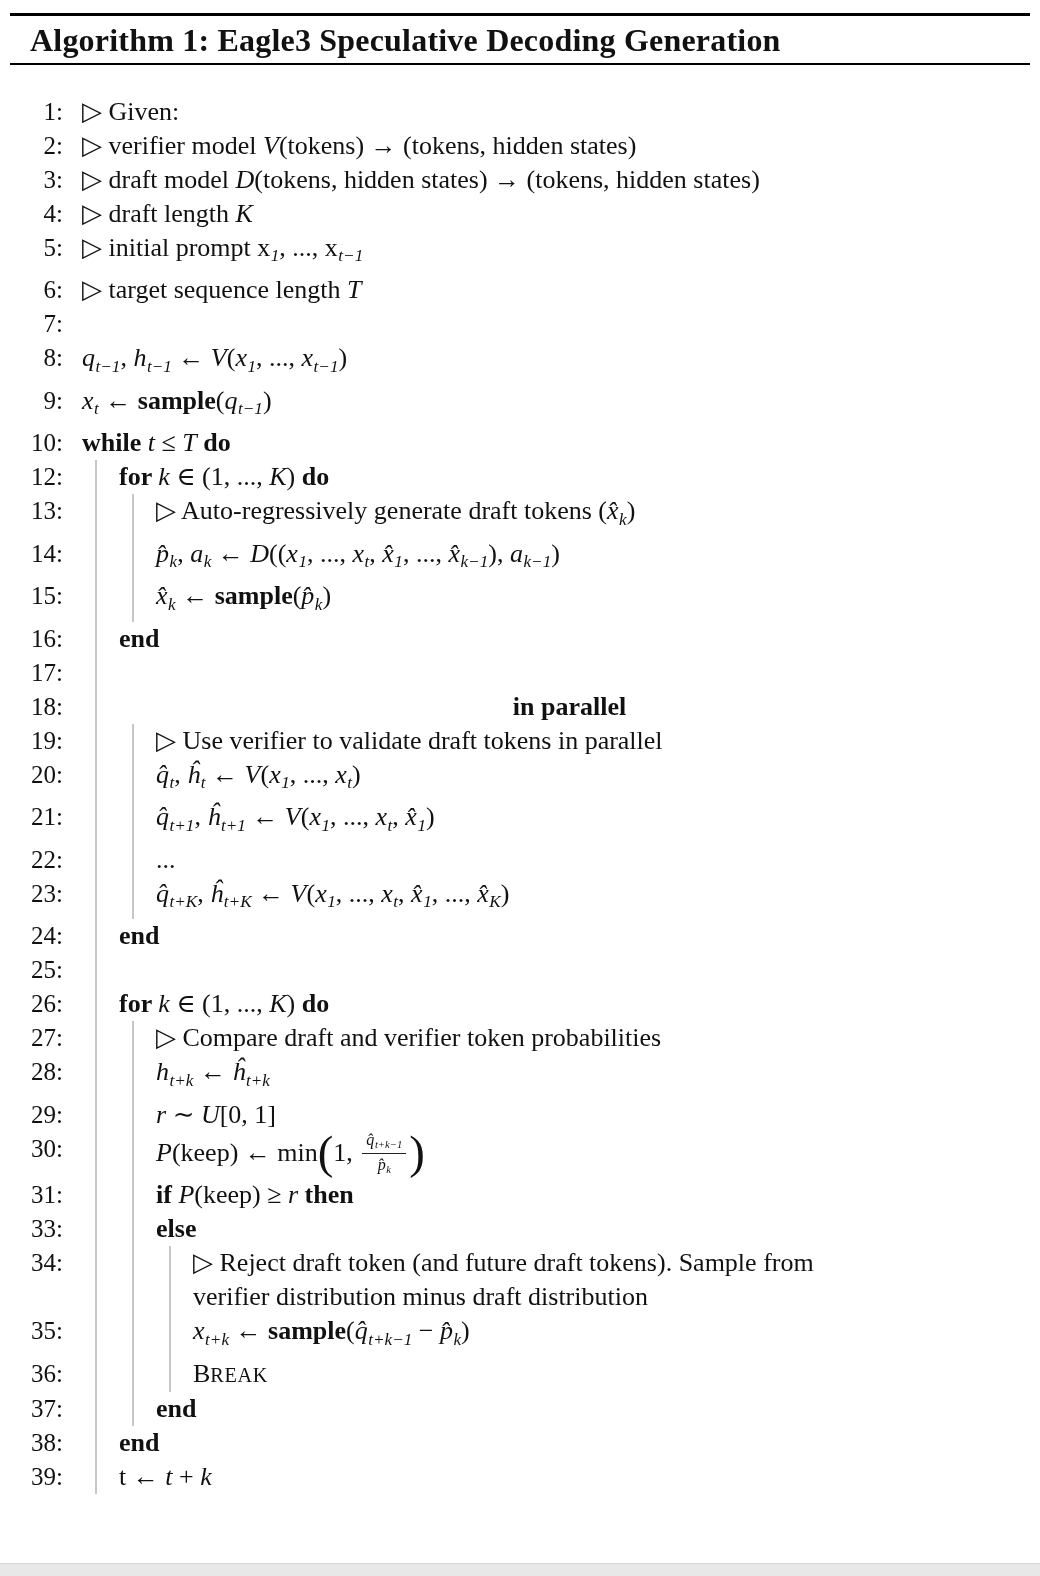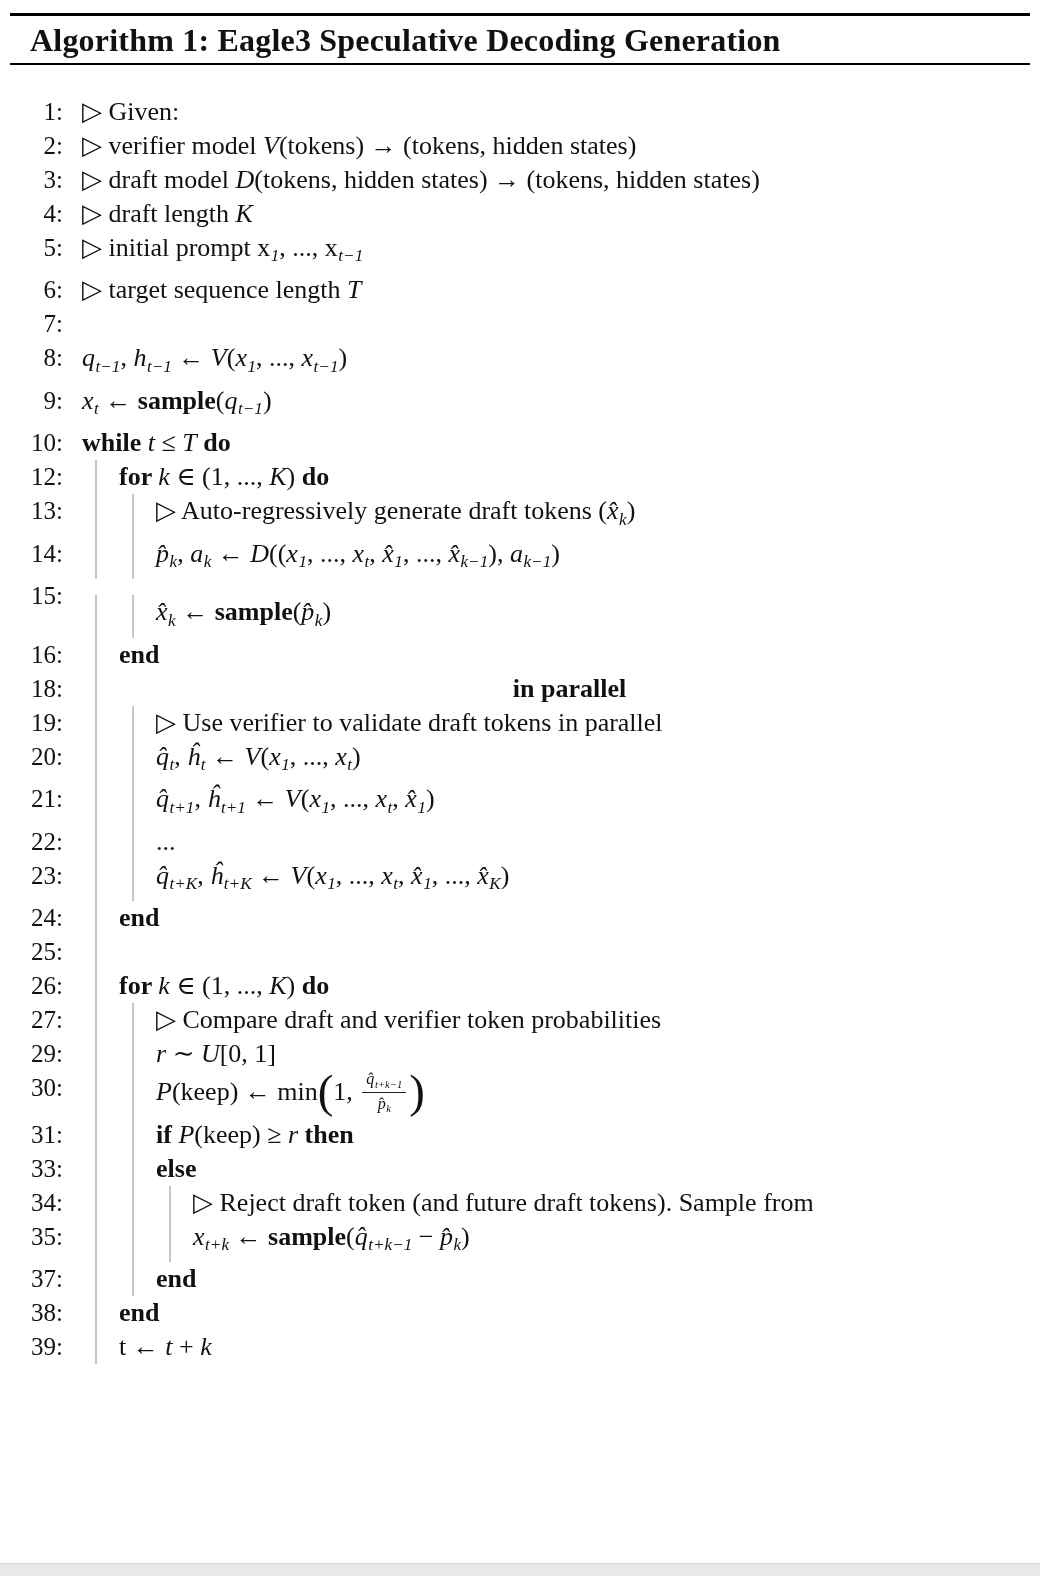--- a/index.html
+++ b/index.html
@@ -137,25 +137,31 @@
       <div class="algo-row">
         <div class="num-cell">13:</div>
         <div class="line-content" style="padding-left: 93px;"><span class="guide" style="left: 32px;"></span><span class="guide" style="left: 69px;"></span><span class="seg-t">▷ Auto-regressively generate draft tokens (</span><span class="seg-i">x̂</span><span class="seg-s">k</span><span class="seg-t">)</span></div>
       </div>
       <div class="algo-row">
         <div class="num-cell">14:</div>
         <div class="line-content" style="padding-left: 93px;"><span class="guide" style="left: 32px;"></span><span class="guide" style="left: 69px;"></span><span class="seg-i">p̂</span><span class="seg-s">k</span><span class="seg-t">, </span><span class="seg-i">a</span><span class="seg-s">k</span><span class="seg-t"> ← </span><span class="seg-i">D</span><span class="seg-t">((</span><span class="seg-i">x</span><span class="seg-s">1</span><span class="seg-t">, ..., </span><span class="seg-i">x</span><span class="seg-s">t</span><span class="seg-t">, </span><span class="seg-i">x̂</span><span class="seg-s">1</span><span class="seg-t">, ..., </span><span class="seg-i">x̂</span><span class="seg-s">k−1</span><span class="seg-t">), </span><span class="seg-i">a</span><span class="seg-s">k−1</span><span class="seg-t">)</span></div>
       </div>
       <div class="algo-row">
         <div class="num-cell">15:</div>
-        <div class="line-content" style="padding-left: 93px; margin-top: 16px;"><span class="guide" style="left: 32px;"></span><span class="guide" style="left: 69px;"></span><span class="seg-i">x̂</span><span class="seg-s">k</span><span class="seg-t"> ← </span><span class="seg-b">sample</span><span class="seg-t">(</span><span class="seg-i">p̂</span><span class="seg-s">k</span><span class="seg-t">)</span></div>
+        <div class="line-content" style="padding-left: 93px;"><span class="guide" style="left: 32px;"></span><span class="guide" style="left: 69px;"></span><span class="seg-i">x̂</span><span class="seg-s">k</span><span class="seg-t"> ← </span><span class="seg-b">sample</span><span class="seg-t">(</span><span class="seg-i">p̂</span><span class="seg-s">k</span><span class="seg-t">)</span></div>
       </div>
       <div class="algo-row">
         <div class="num-cell">16:</div>
         <div class="line-content" style="padding-left: 56px;"><span class="guide" style="left: 32px;"></span><span class="seg-b">end</span></div>
+      </div>
+      <div class="algo-row">
+        <div class="num-cell">17:</div>
+        <div class="line-content" style="padding-left: 56px;">
+          <span class="guide" style="left: 32px;"></span>
+        </div>
       </div>
       <div class="algo-row">
         <div class="num-cell">18:</div>
         <div class="line-content" style="padding-left: 56px; text-align: center;"><span class="guide" style="left: 32px;"></span><span class="seg-b">in parallel</span></div>
       </div>
       <div class="algo-row">
         <div class="num-cell">19:</div>
         <div class="line-content" style="padding-left: 93px;"><span class="guide" style="left: 32px;"></span><span class="guide" style="left: 69px;"></span><span class="seg-t">▷ Use verifier to validate draft tokens in parallel</span></div>
       </div>
       <div class="algo-row">
@@ -184,20 +190,24 @@
           <span class="guide" style="left: 32px;"></span>
         </div>
       </div>
       <div class="algo-row">
         <div class="num-cell">26:</div>
         <div class="line-content" style="padding-left: 56px;"><span class="guide" style="left: 32px;"></span><span class="seg-b">for </span><span class="seg-i">k</span><span class="seg-t"> ∈ (1, ..., </span><span class="seg-i">K</span><span class="seg-t">) </span><span class="seg-b">do</span></div>
       </div>
       <div class="algo-row">
         <div class="num-cell">27:</div>
         <div class="line-content" style="padding-left: 93px;"><span class="guide" style="left: 32px;"></span><span class="guide" style="left: 69px;"></span><span class="seg-t">▷ Compare draft and verifier token probabilities</span></div>
+      </div>
+      <div class="algo-row">
+        <div class="num-cell">28:</div>
+        <div class="line-content" style="padding-left: 93px;"><span class="guide" style="left: 32px;"></span><span class="guide" style="left: 69px;"></span><span class="seg-i">h</span><span class="seg-s">t+k</span><span class="seg-t"> ← </span><span class="seg-i">ĥ</span><span class="seg-s">t+k</span></div>
       </div>
       <div class="algo-row">
         <div class="num-cell">29:</div>
         <div class="line-content" style="padding-left: 93px;"><span class="guide" style="left: 32px;"></span><span class="guide" style="left: 69px;"></span><span class="seg-i">r</span><span class="seg-t"> ∼ </span><span class="seg-i">U</span><span class="seg-t">[0, 1]</span></div>
       </div>
       <div class="algo-row">
         <div class="num-cell">30:</div>
         <div class="line-content" style="padding-left: 93px;"><span class="guide" style="left: 32px;"></span><span class="guide" style="left: 69px;"></span><span class="seg-i">P</span><span class="seg-t">(keep) ← min</span><span class="seg-bp">(</span><span class="seg-t">1, </span><span class="frac">
             <span class="fnum"><span class="seg-i">q̂</span><span class="seg-s">t+k−1</span></span>
             <span class="fden"><span class="seg-i">p̂</span><span class="seg-s">k</span></span>
@@ -206,27 +216,31 @@
       <div class="algo-row">
         <div class="num-cell">31:</div>
         <div class="line-content" style="padding-left: 93px;"><span class="guide" style="left: 32px;"></span><span class="guide" style="left: 69px;"></span><span class="seg-b">if </span><span class="seg-i">P</span><span class="seg-t">(keep) ≥ </span><span class="seg-i">r</span><span class="seg-b"> then</span></div>
       </div>
       <div class="algo-row">
         <div class="num-cell">33:</div>
         <div class="line-content" style="padding-left: 93px;"><span class="guide" style="left: 32px;"></span><span class="guide" style="left: 69px;"></span><span class="seg-b">else</span></div>
       </div>
       <div class="algo-row">
         <div class="num-cell">34:</div>
-        <div class="line-content" style="padding-left: 130px;"><span class="guide" style="left: 32px;"></span><span class="guide" style="left: 69px;"></span><span class="guide" style="left: 106px;"></span><span class="seg-t">▷ Reject draft token (and future draft tokens). Sample from</span><br></div>
+        <div class="line-content" style="padding-left: 130px;"><span class="guide" style="left: 32px;"></span><span class="guide" style="left: 69px;"></span><span class="guide" style="left: 106px;"></span><span class="seg-t">▷ Reject draft token (and future draft tokens). Sample from</span><br><span class="seg-t">verifier distribution minus draft distribution</span></div>
       </div>
       <div class="algo-row">
         <div class="num-cell">35:</div>
         <div class="line-content" style="padding-left: 130px;"><span class="guide" style="left: 32px;"></span><span class="guide" style="left: 69px;"></span><span class="guide" style="left: 106px;"></span><span class="seg-i">x</span><span class="seg-s">t+k</span><span class="seg-t"> ← </span><span class="seg-b">sample</span><span class="seg-t">(</span><span class="seg-i">q̂</span><span class="seg-s">t+k−1</span><span class="seg-t"> − </span><span class="seg-i">p̂</span><span class="seg-s">k</span><span class="seg-t">)</span></div>
       </div>
       <div class="algo-row">
+        <div class="num-cell">36:</div>
+        <div class="line-content" style="padding-left: 130px;"><span class="guide" style="left: 32px;"></span><span class="guide" style="left: 69px;"></span><span class="guide" style="left: 106px;"></span><span class="seg-t">B</span><span class="seg-sc">REAK</span></div>
+      </div>
+      <div class="algo-row">
         <div class="num-cell">37:</div>
         <div class="line-content" style="padding-left: 93px;"><span class="guide" style="left: 32px;"></span><span class="guide" style="left: 69px;"></span><span class="seg-b">end</span></div>
       </div>
       <div class="algo-row">
         <div class="num-cell">38:</div>
         <div class="line-content" style="padding-left: 56px;"><span class="guide" style="left: 32px;"></span><span class="seg-b">end</span></div>
       </div>
       <div class="algo-row">
         <div class="num-cell">39:</div>
         <div class="line-content" style="padding-left: 56px;"><span class="guide" style="left: 32px;"></span><span class="seg-t">t ← </span><span class="seg-i">t</span><span class="seg-t"> + </span><span class="seg-i">k</span></div>

